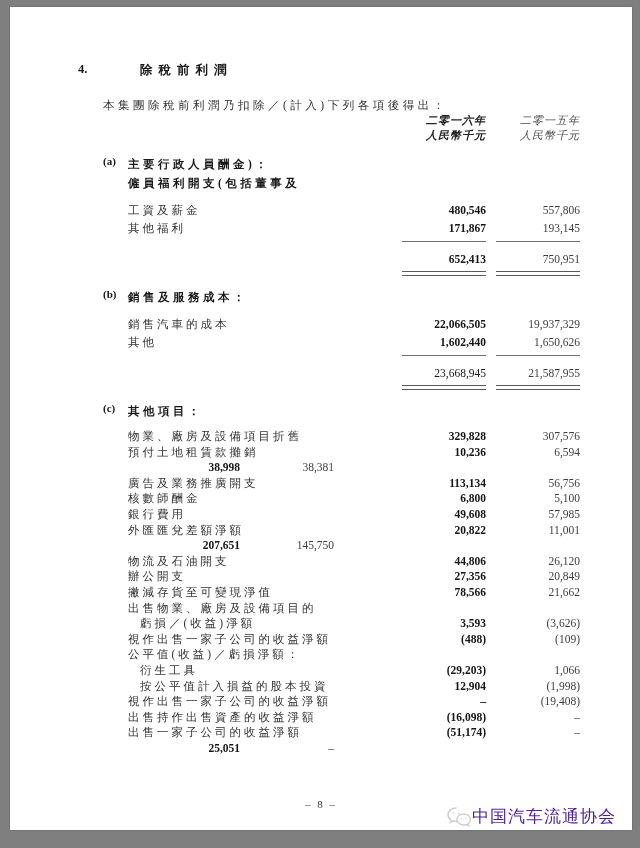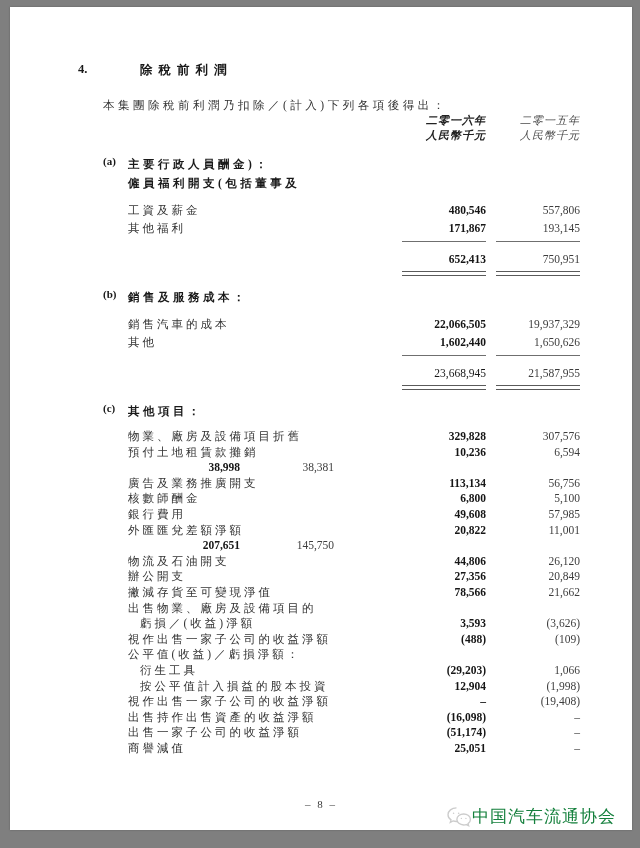--- a/index.html
+++ b/index.html
@@ -64,21 +64,21 @@
   
   .footer{
     position:absolute;left:0;bottom:20px;width:100%;
     text-align:center;font-size:11px;color:#3a3a3a;letter-spacing:2px;
   }
 
   
   .watermark{
     position:absolute;right:16px;bottom:2px;
     display:flex;align-items:center;
-    color:#15803d;font-family:Liberation Serif, serif;
+    color:#4c1d95;font-family:Liberation Serif, serif;
     font-size:17px;letter-spacing:1px;user-select:none;
   }
   .wm-icon{width:26px;height:22px;opacity:.9;}
 </style>
 </head>
 <body>
 
 <div class="page">
   <div class="content">
 
@@ -298,21 +298,20 @@
                 <div class="lbl zh">出售持作出售資產的收益淨額</div>
                 <div class="v16">(16,098)</div>
                 <div class="v15">–</div>
               </div>
               <div class="row">
                 <div class="lbl zh">出售一家子公司的收益淨額</div>
                 <div class="v16">(51,174)</div>
                 <div class="v15">–</div>
               </div>
               <div class="row">
-                <div class="lbl zh">商譽減值</div>
                 <div class="v16">25,051</div>
                 <div class="v15">–</div>
               </div>
             </div>
           </div>
         </div>
       </div>
   </div>
 
   <div class="footer">– 8 –</div>

